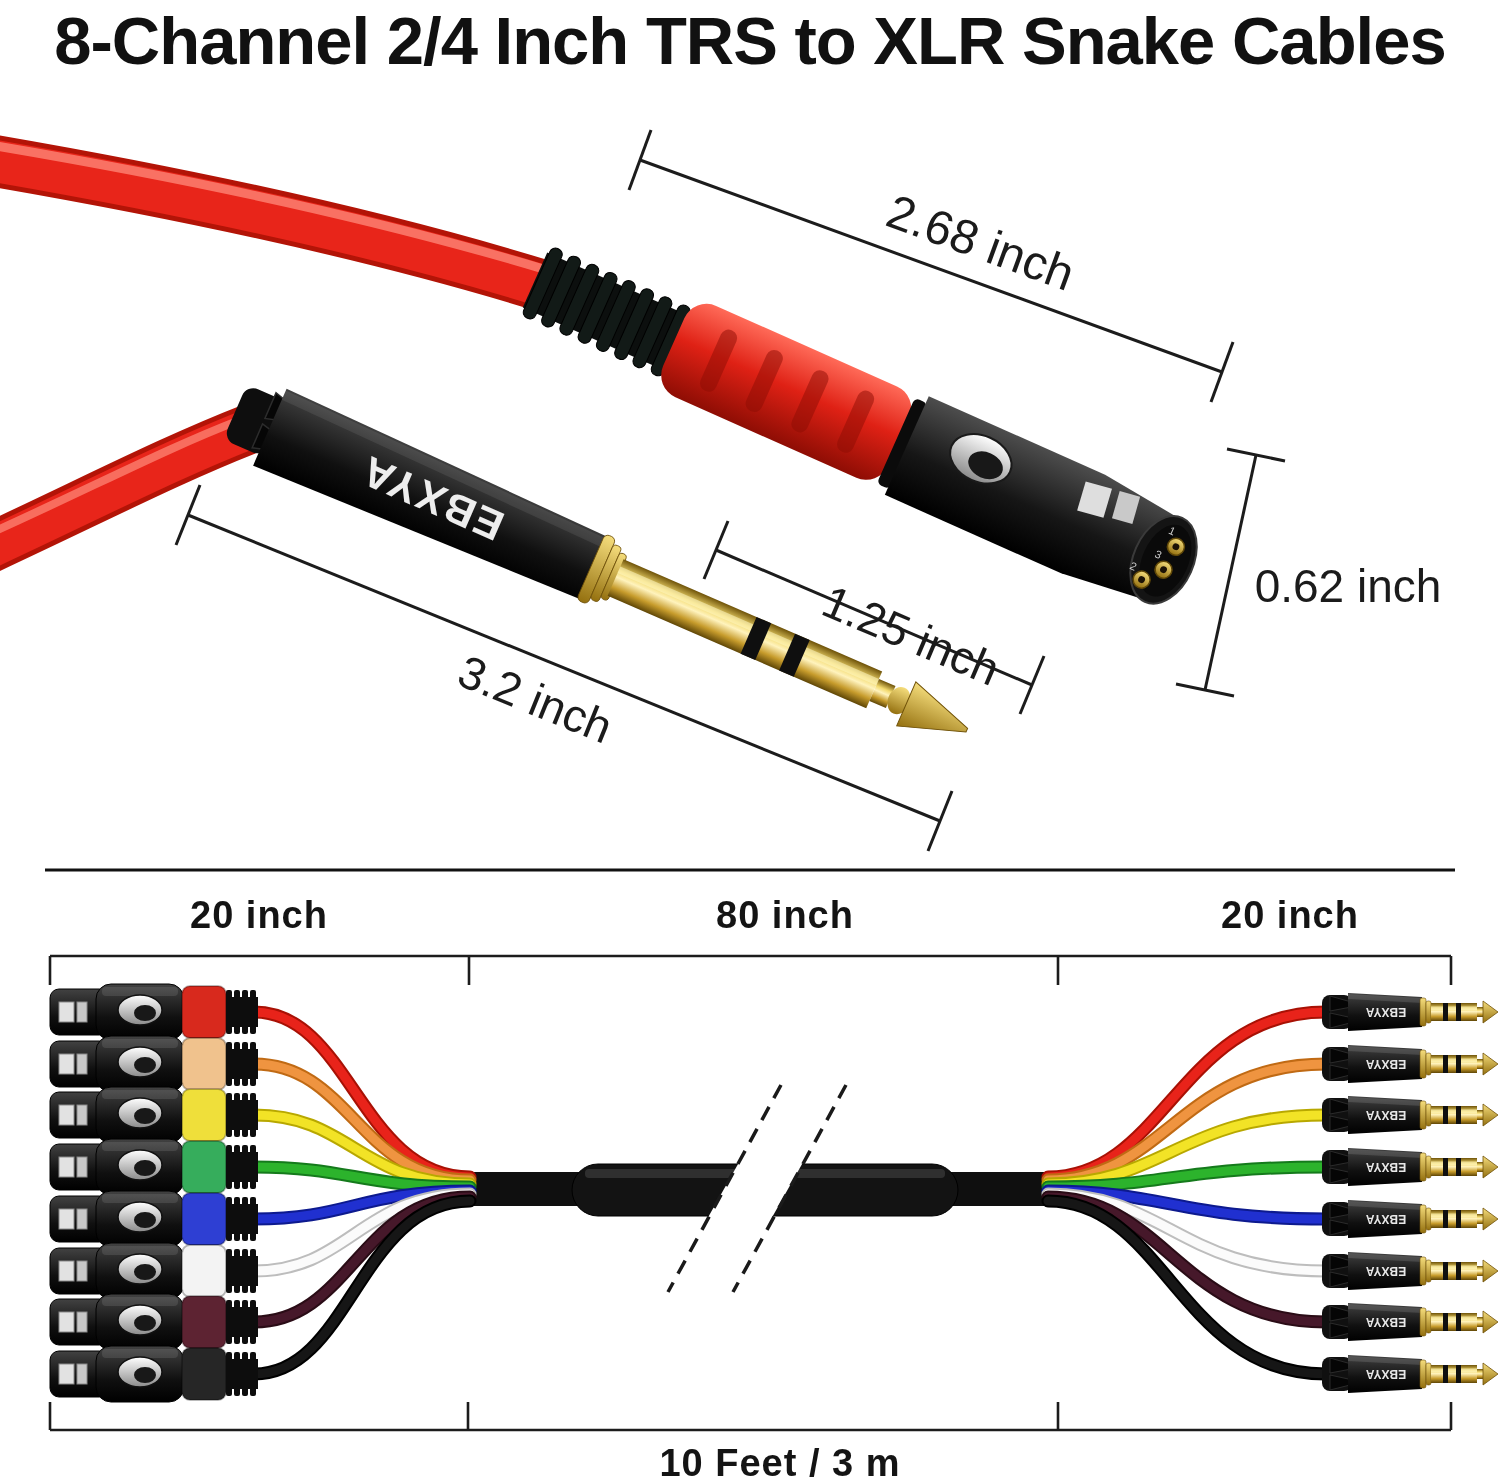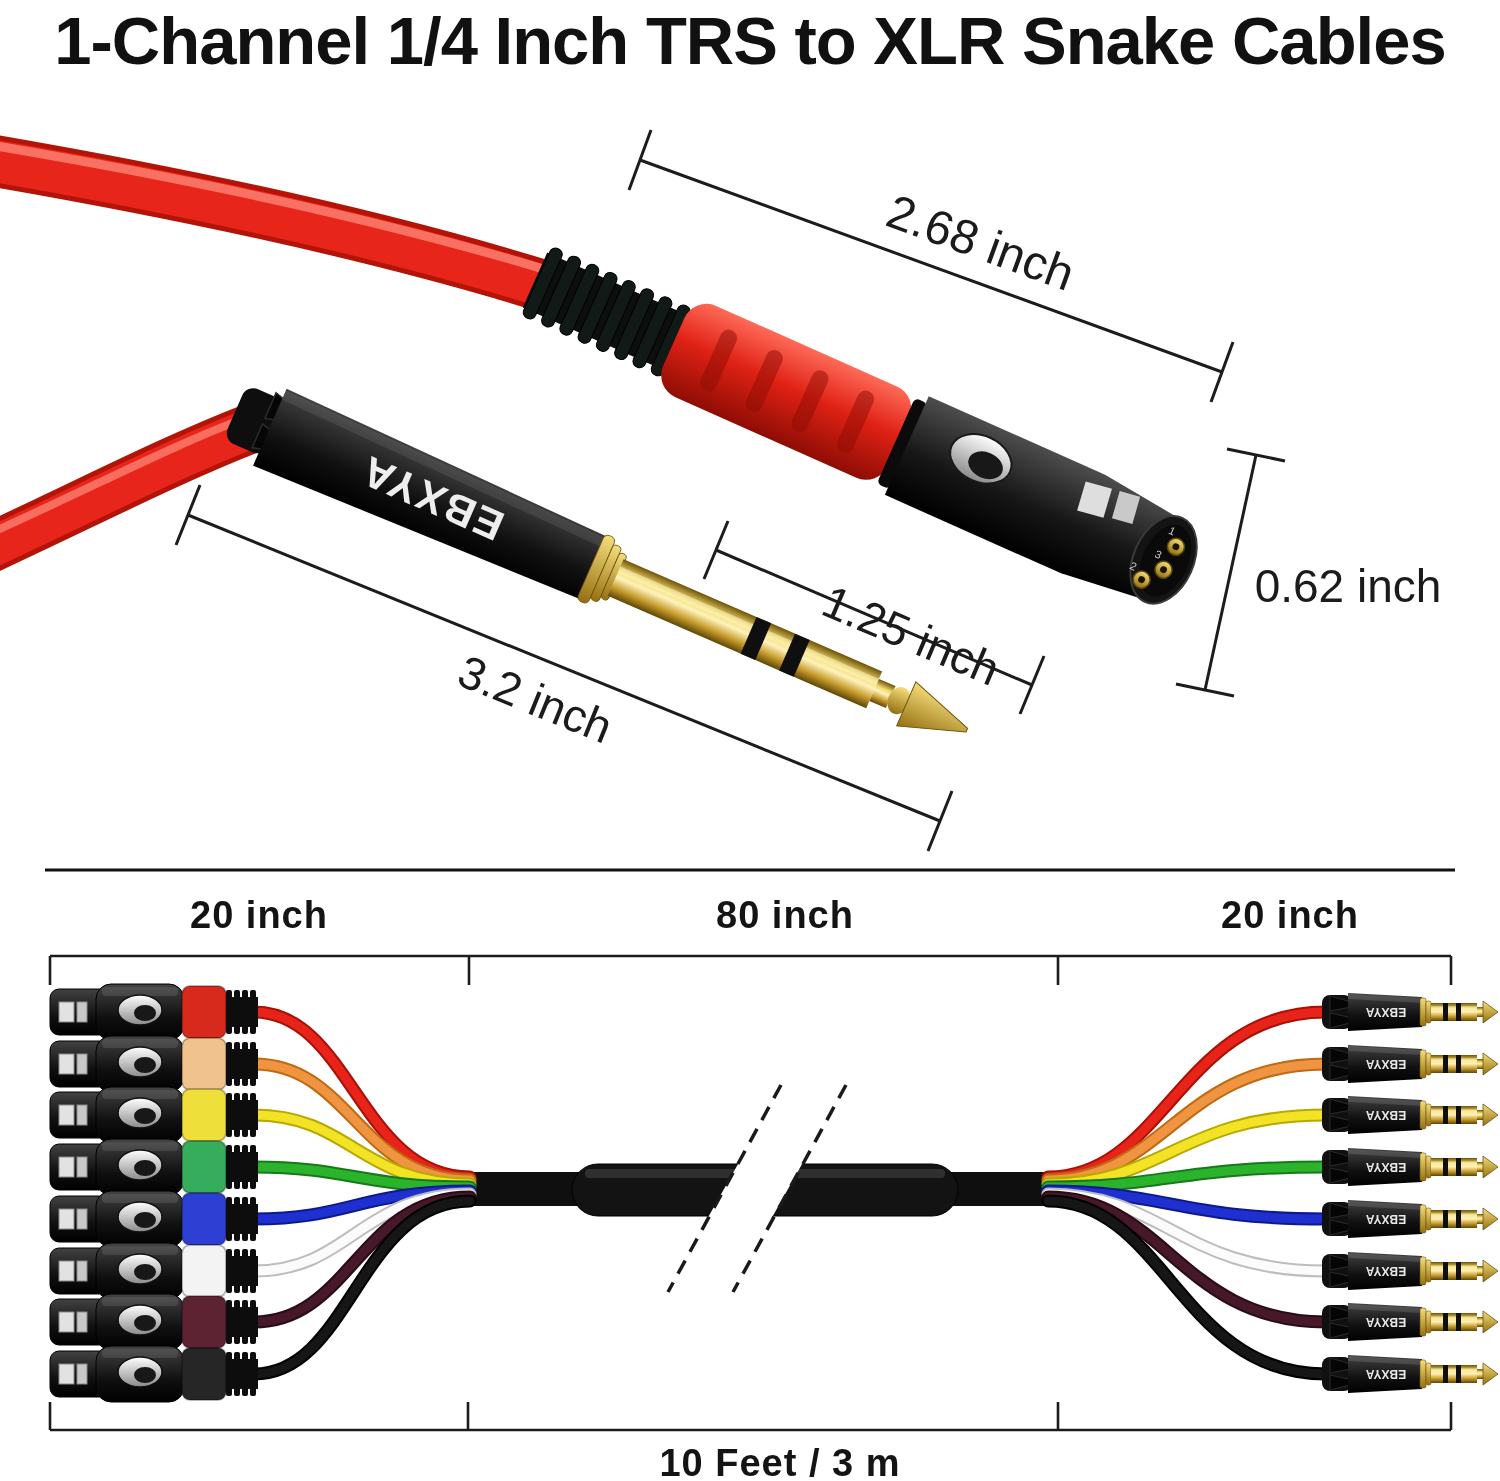--- a/index.html
+++ b/index.html
@@ -12,21 +12,21 @@
   svg text.dim{fill:#1b1b1b;}
   svg text.seg{fill:#141414;font-size:38px;font-weight:700;letter-spacing:1px;}
   svg .dline{stroke:#1c1c1c;stroke-width:3;fill:none;}
   svg .dline2{stroke:#1c1c1c;stroke-width:2.6;fill:none;}
 </style>
 </head>
 <body>
 
 <div class="canvas">
 
-  <h1 class="title">1-Channel 1/4 Inch TRS to XLR Snake Cables</h1>
+  <h1 class="title">8-Channel 2/4 Inch TRS to XLR Snake Cables</h1>
 
   <svg class="figtop" width="1500" height="761" viewBox="0 0 1500 761">
     <defs>
       <linearGradient id="gripGrad" x1="0" y1="0" x2="0" y2="1">
         <stop offset="0" stop-color="#ff6a58"></stop>
           <stop offset="0.45" stop-color="#df2115"></stop>
           <stop offset="1" stop-color="#8e0d04"></stop>
       </linearGradient>
       <linearGradient id="bodyGrad" x1="0" y1="0" x2="0" y2="1">
         <stop offset="0" stop-color="#4d4d4d"></stop>

